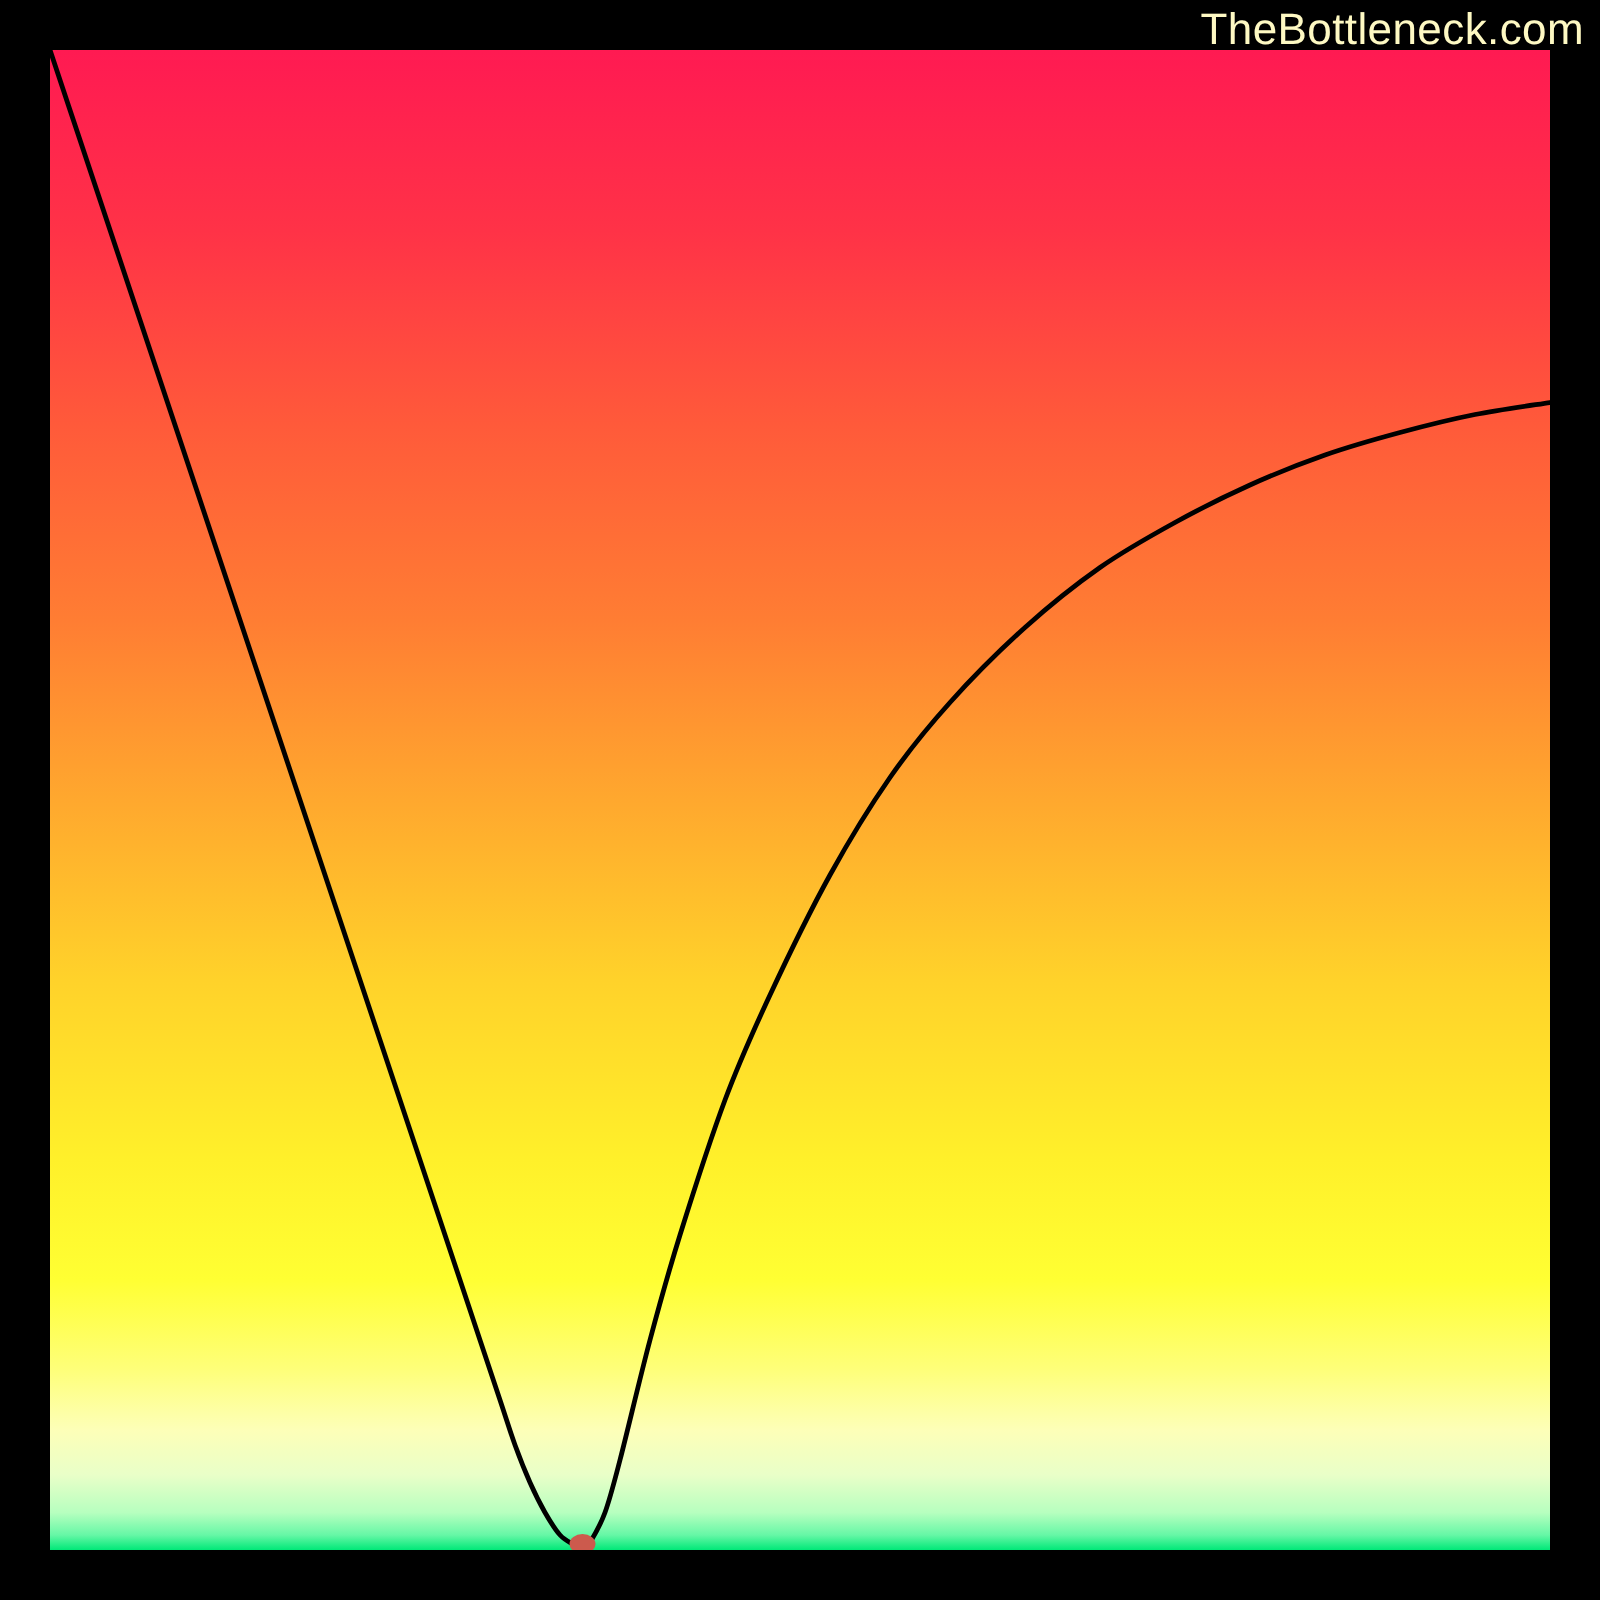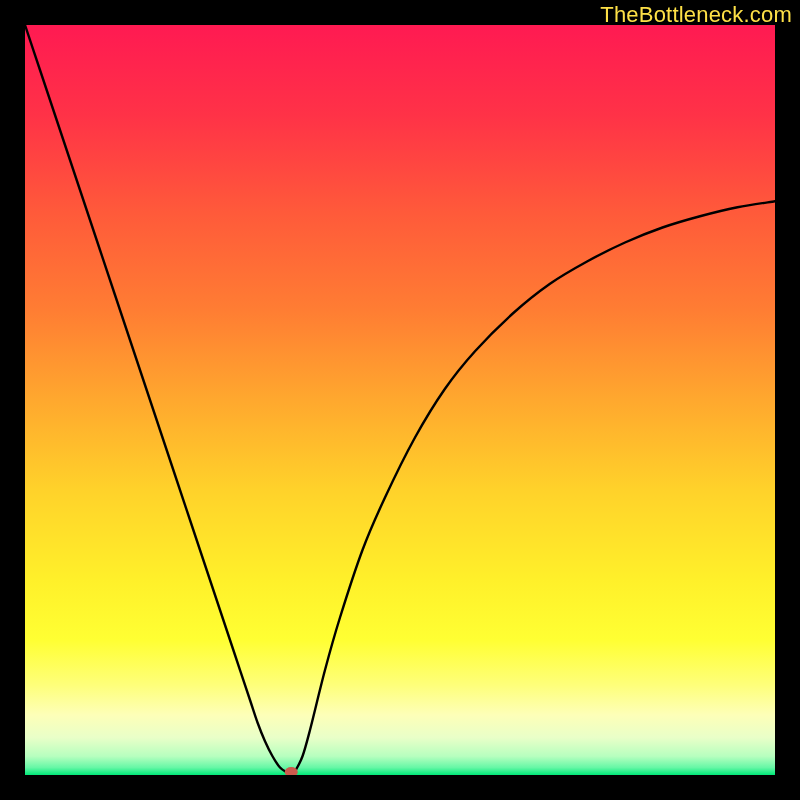--- a/index.html
+++ b/index.html
@@ -16,21 +16,21 @@
     top: 0;
     left: 0;
     width: 800px;
     height: 800px;
     background: #000;
   }
   .watermark {
     position: absolute;
     top: 2px;
     right: 8px;
-    color: #fde047;
+    color: #fef9c3;
     font-size: 22px;
     font-weight: 500;
     letter-spacing: 0.2px;
     user-select: none;
   }
   .plot-wrap {
     position: absolute;
     left: 25px;
     top: 25px;
     width: 750px;

